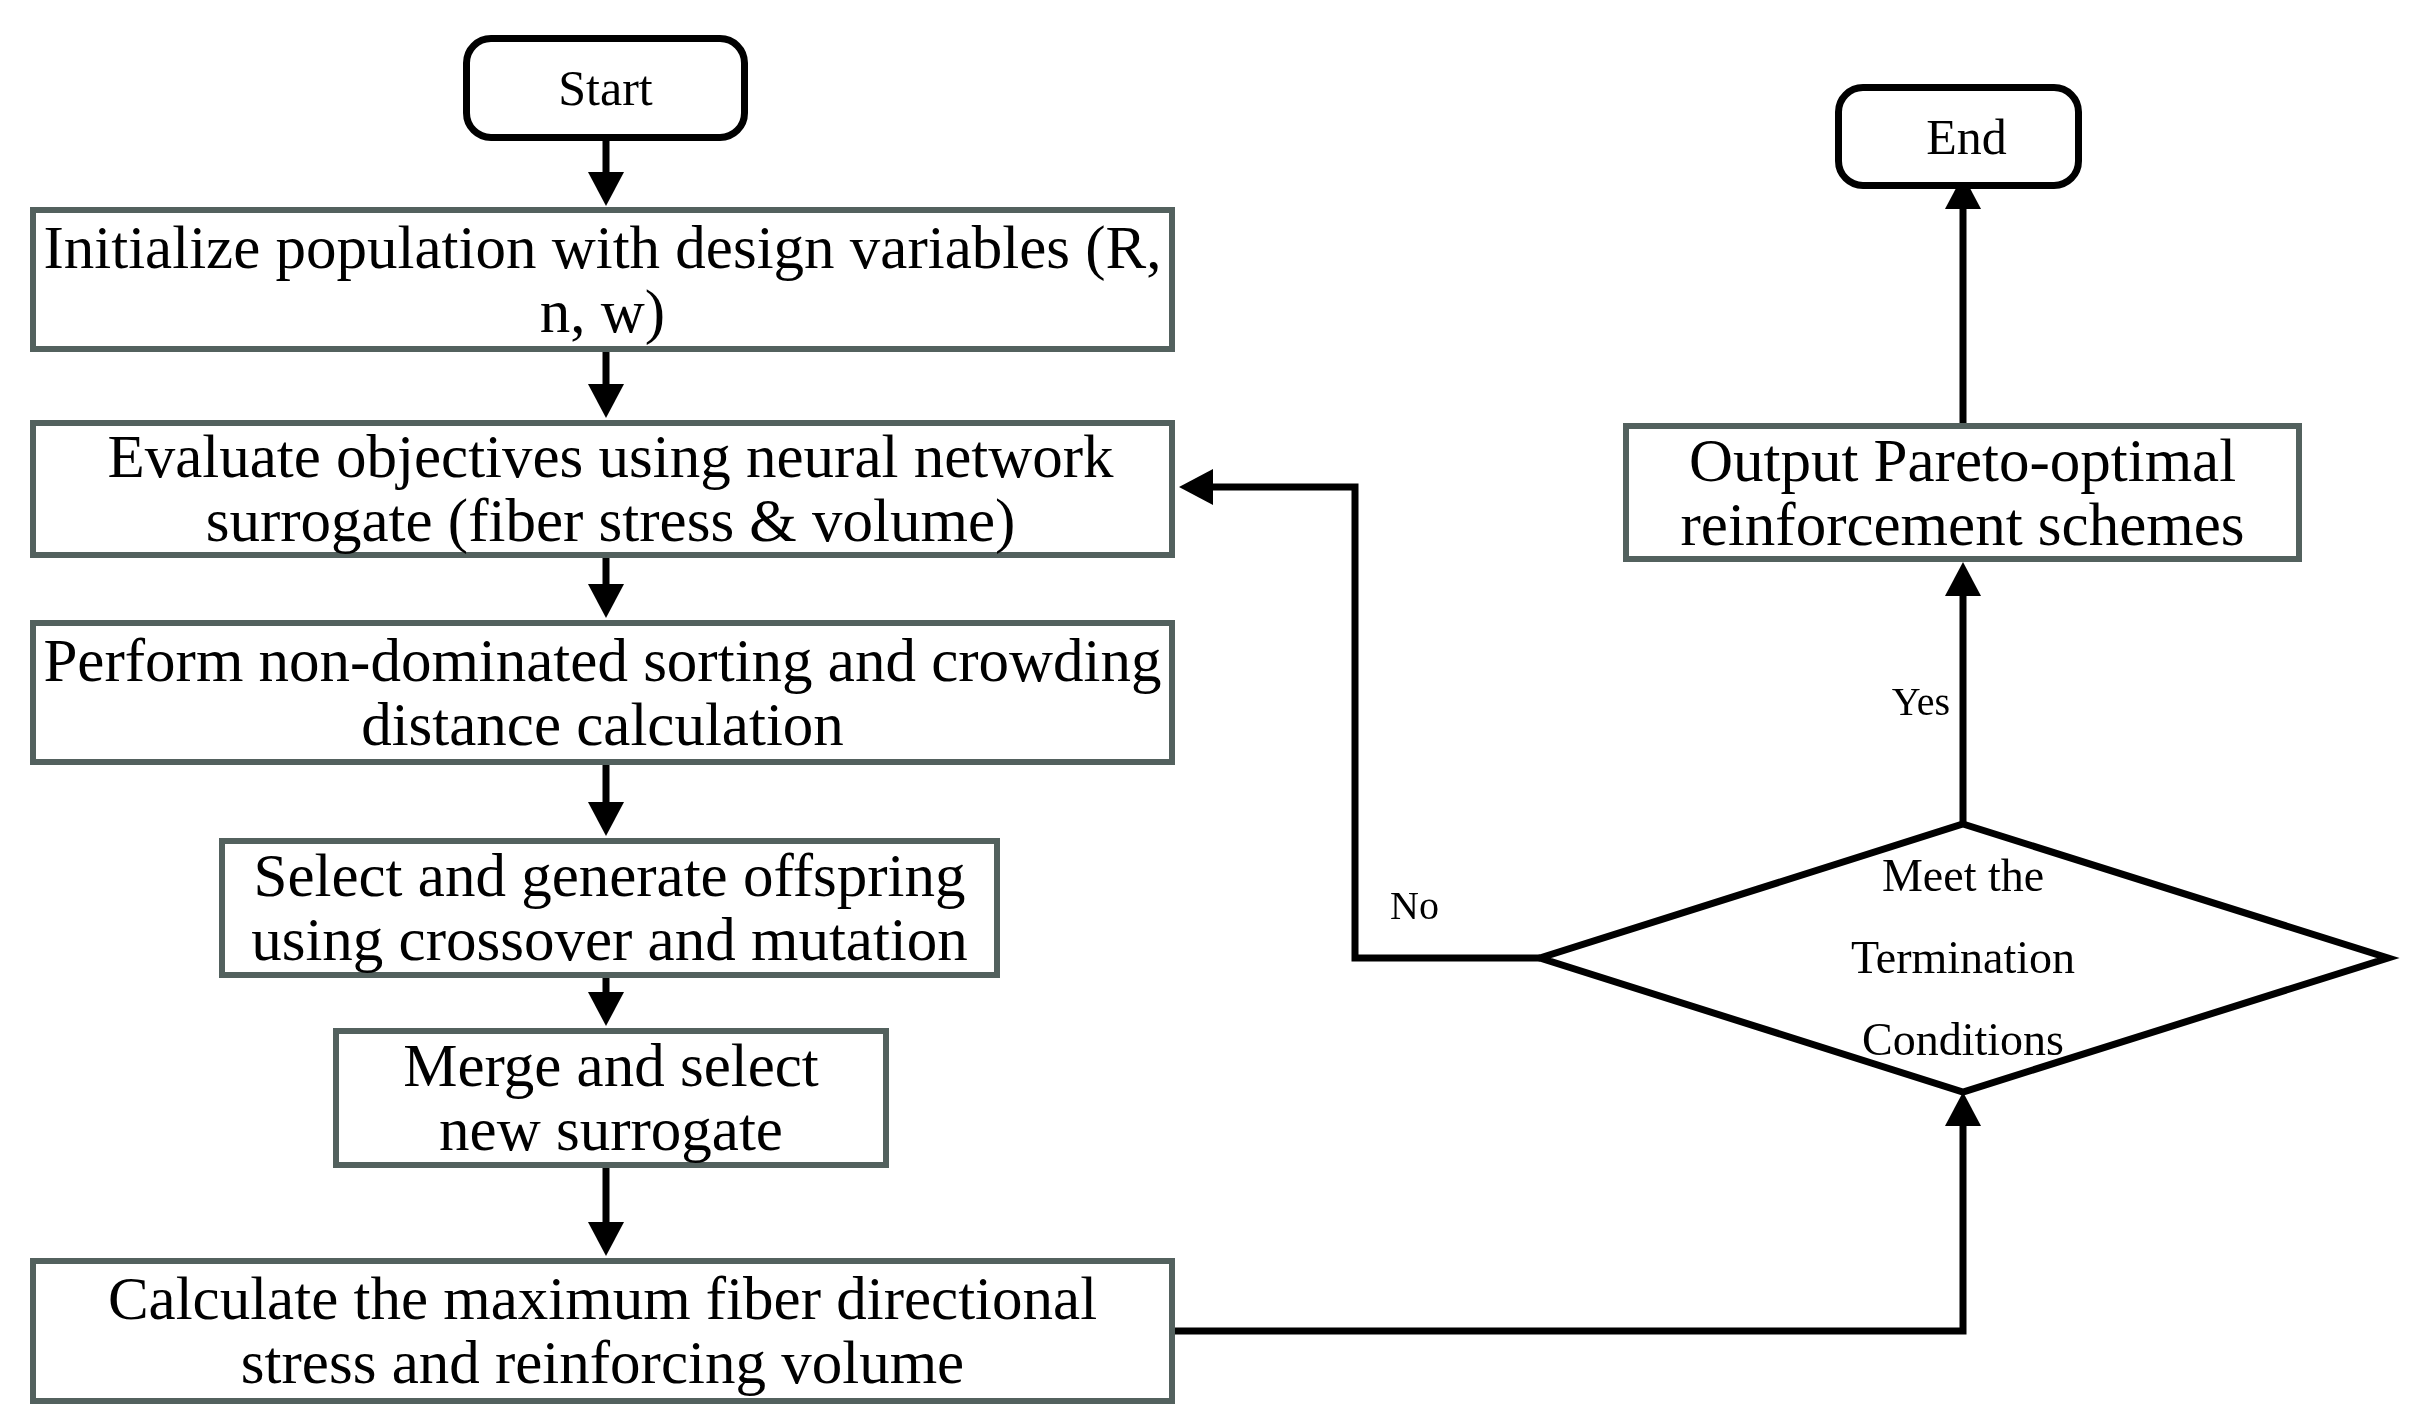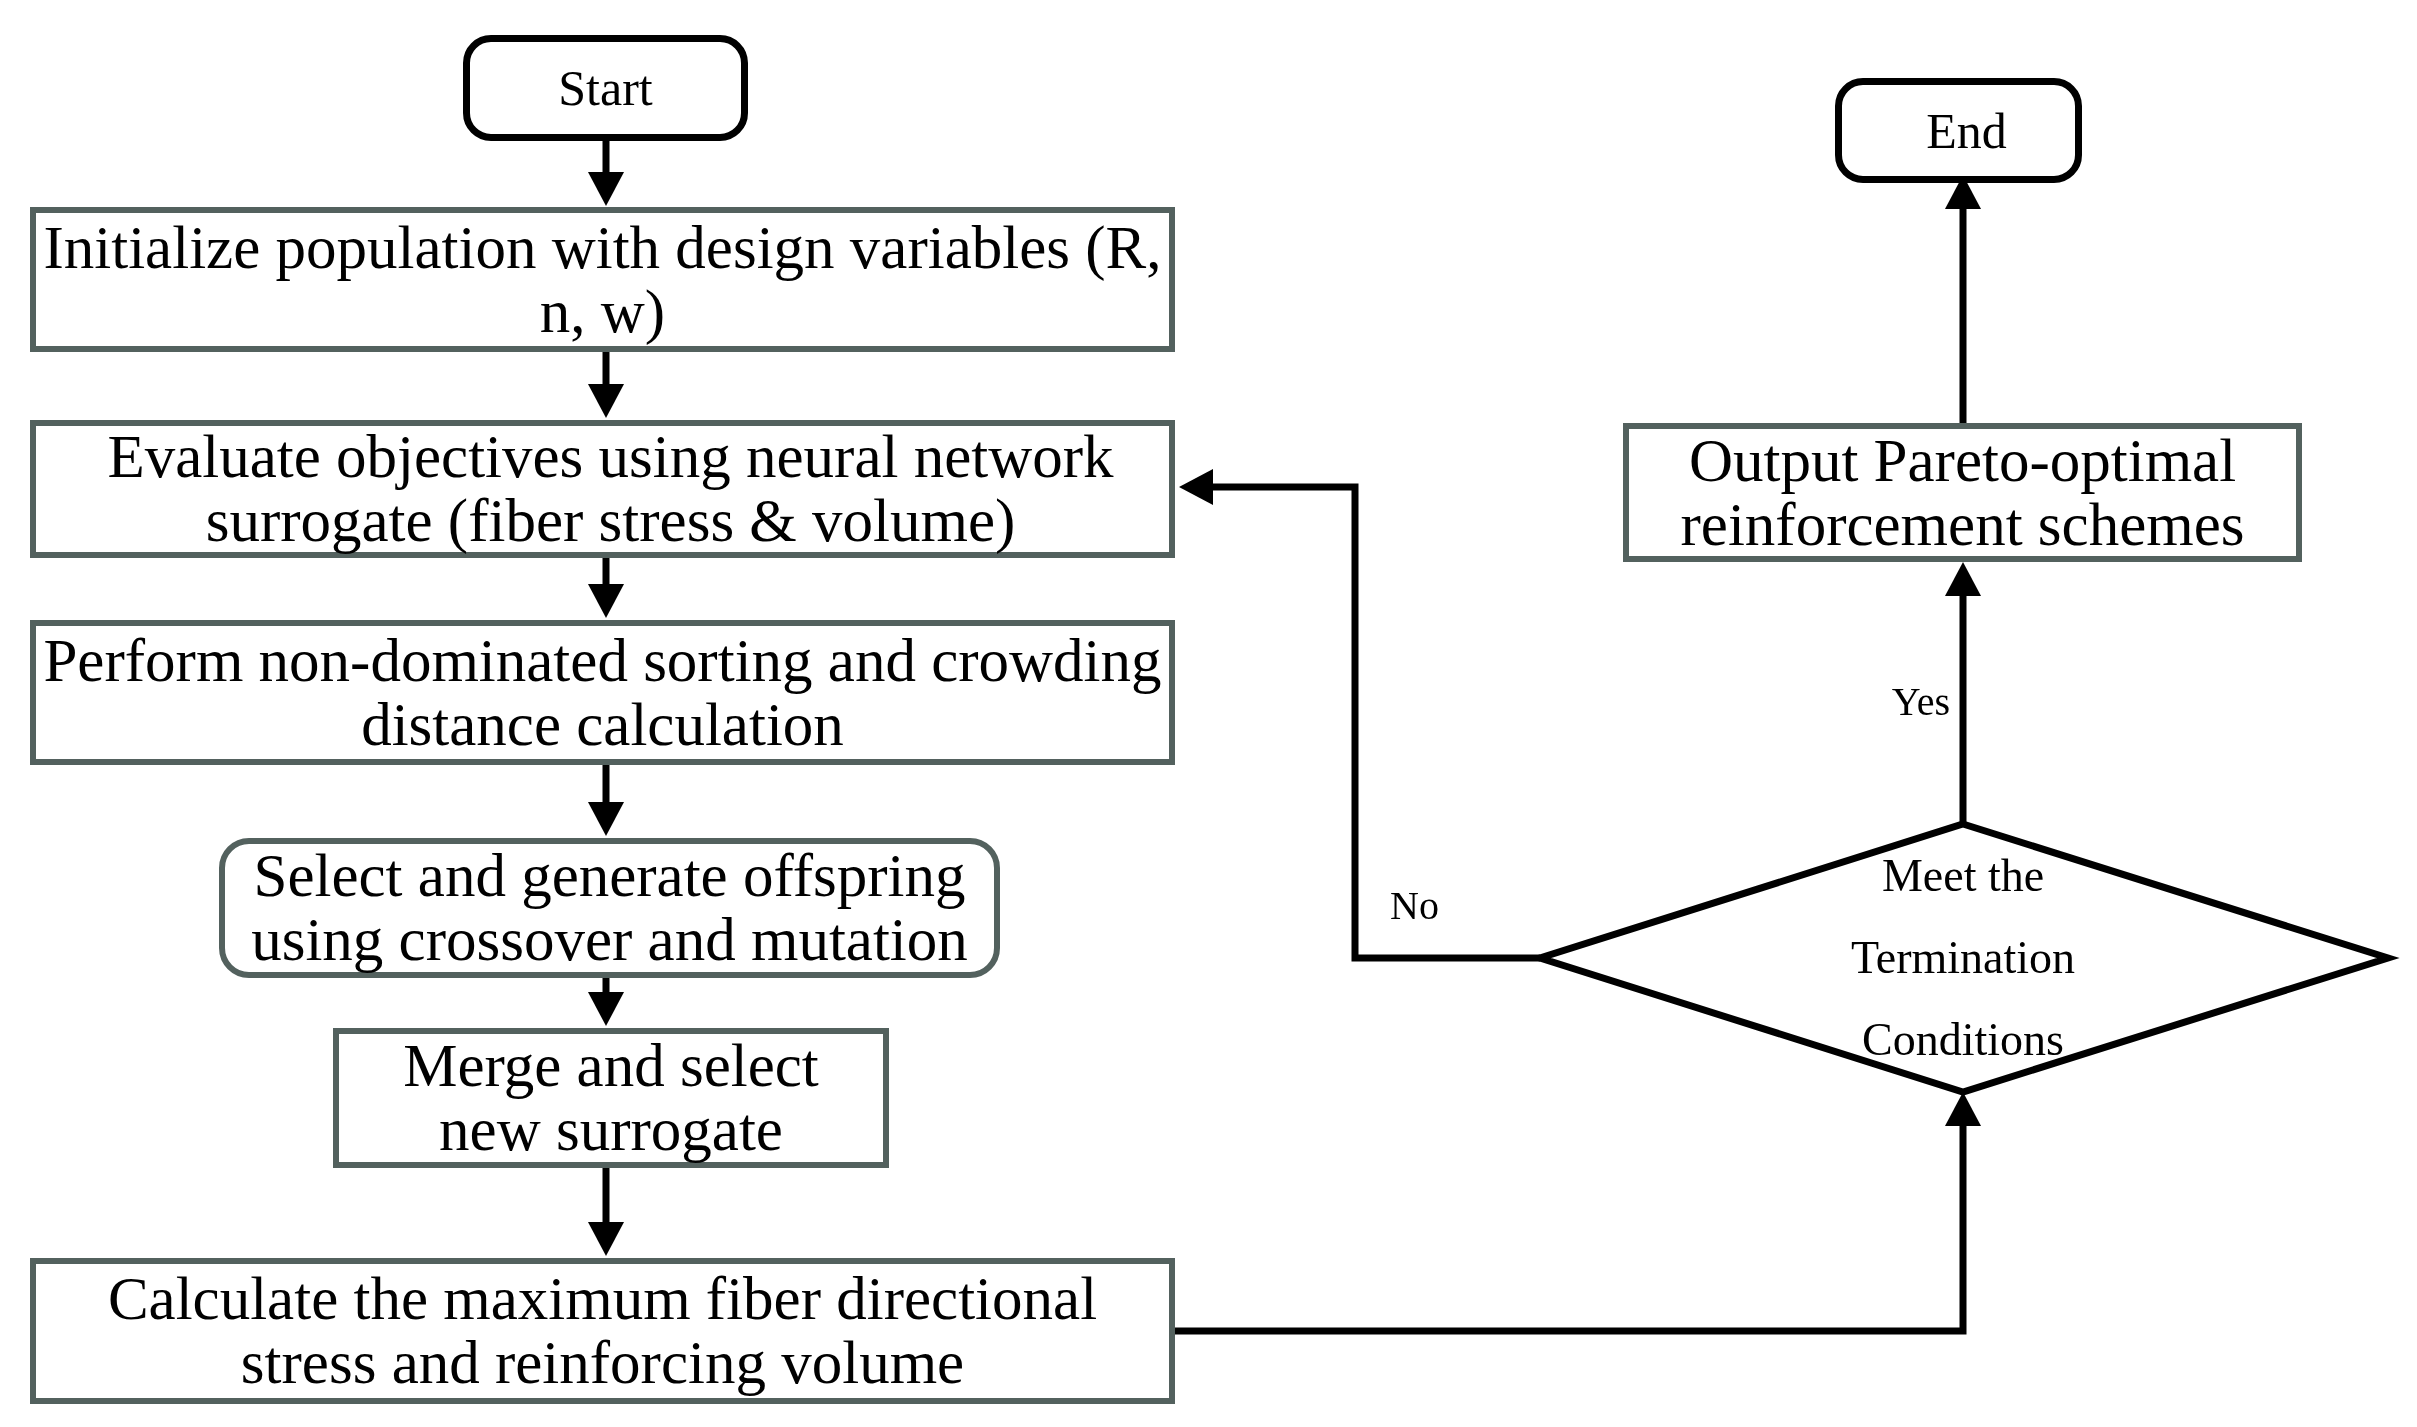--- a/index.html
+++ b/index.html
@@ -77,25 +77,25 @@
     position: absolute;
     font-size: 40px;
     line-height: 60px;
     z-index: 2;
   }
   
   #node-start     { left: 463px;  top: 35px;   width: 285px; height: 106px; }
   #node-init      { left: 30px;   top: 207px;  width: 1145px; height: 145px; }
   #node-evaluate  { left: 30px;   top: 420px;  width: 1145px; height: 138px; padding-left: 16px; }
   #node-sorting   { left: 30px;   top: 620px;  width: 1145px; height: 145px; }
-  #node-offspring { left: 219px;  top: 838px;  width: 781px;  height: 140px; border-radius: 30px; }
+  #node-offspring { left: 219px;  top: 838px;  width: 781px;  height: 140px; }
   #node-merge     { left: 333px;  top: 1028px; width: 556px;  height: 140px; }
   #node-calculate { left: 30px;   top: 1258px; width: 1145px; height: 146px; }
   #node-output    { left: 1623px; top: 423px;  width: 679px;  height: 139px; }
-  #node-end       { left: 1835px; top: 78px;   width: 247px;  height: 105px; padding-left: 16px; }
+  #node-end       { left: 1835px; top: 84px;   width: 247px;  height: 105px; padding-left: 16px; }
   #label-decision { left: 1703px; top: 858px;  width: 520px;  height: 200px; }
   #label-yes      { left: 1750px; top: 672px;  width: 200px;  text-align: right; }
   #label-no       { left: 1360px; top: 876px;  width: 170px;  text-align: left; padding-left: 30px; }
 </style>
 </head>
 <body>
 
 <div id="canvas">
 
   <svg id="wires" viewBox="0 0 2417 1427" xmlns="http://www.w3.org/2000/svg">

